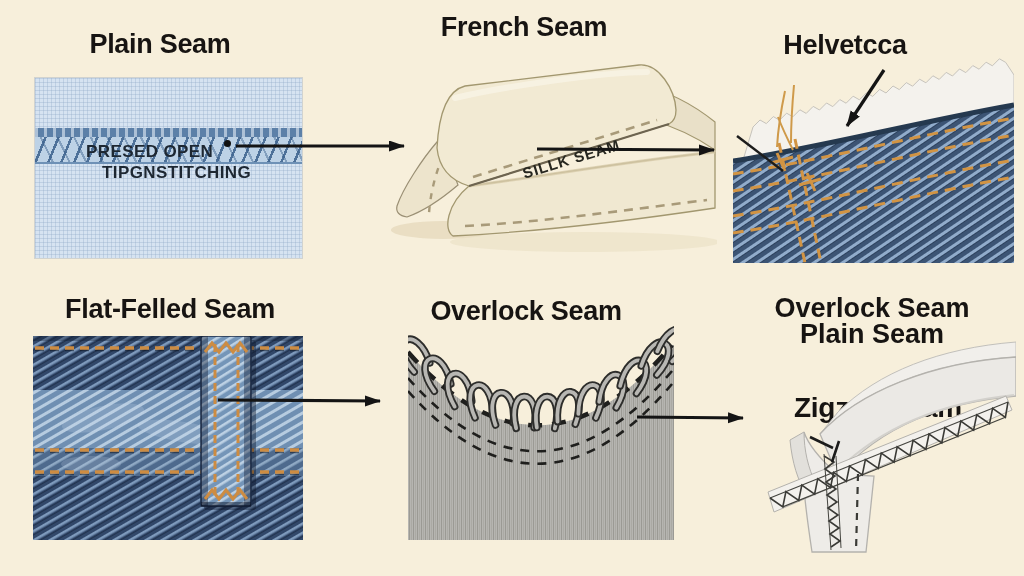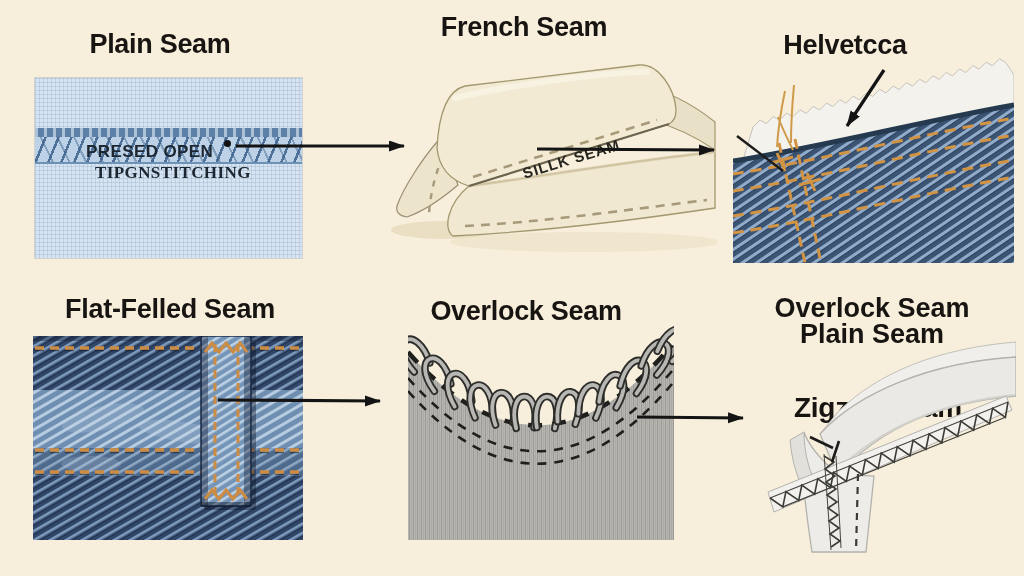--- a/index.html
+++ b/index.html
@@ -47,21 +47,21 @@
   <div class="title" style="left:526px;top:297px;">Overlock Seam</div>
   <div class="title-stack" style="left:872px;top:295px;">
     <div>Overlock Seam</div>
     <div>Plain Seam</div>
   </div>
   <div class="title" style="left:878px;top:393px;font-size:28px;">Zigzag Seam</div>
 
   <div class="blue-swatch">
     <div class="seam-band"></div>
     <div class="swatch-label" style="left:51px;top:63px;">PRESED OPEN</div>
-    <div class="swatch-label" style="left:60px;top:84px;font-family:Liberation Serif, serif;">TIPGNSTITCHING</div>
+    <div class="swatch-label" style="left:67px;top:84px;">TIPGNSTITCHING</div>
   </div>
   <div class="stitch-dot"></div>
 
   <svg class="abs" style="left:385px;top:58px;" width="332" height="212" viewBox="0 0 332 212">
     <ellipse cx="58" cy="172" rx="52" ry="9" fill="#e6dabd" opacity="0.8"></ellipse>
     <ellipse cx="200" cy="184" rx="135" ry="10" fill="#eadfc3" opacity="0.6"></ellipse>
 
     <path d="M258,28 C286,34 310,48 330,64 L330,92 C304,74 280,66 266,62 Z" fill="#e9e0c8" stroke="#a2976f" stroke-width="1.2"></path>
 
     <path d="M52,84 C38,100 18,130 12,148 Q10,157 22,159 C42,152 60,138 73,127 L66,108 Z" fill="#ede4cc" stroke="#9a8f74" stroke-width="1.2"></path>

